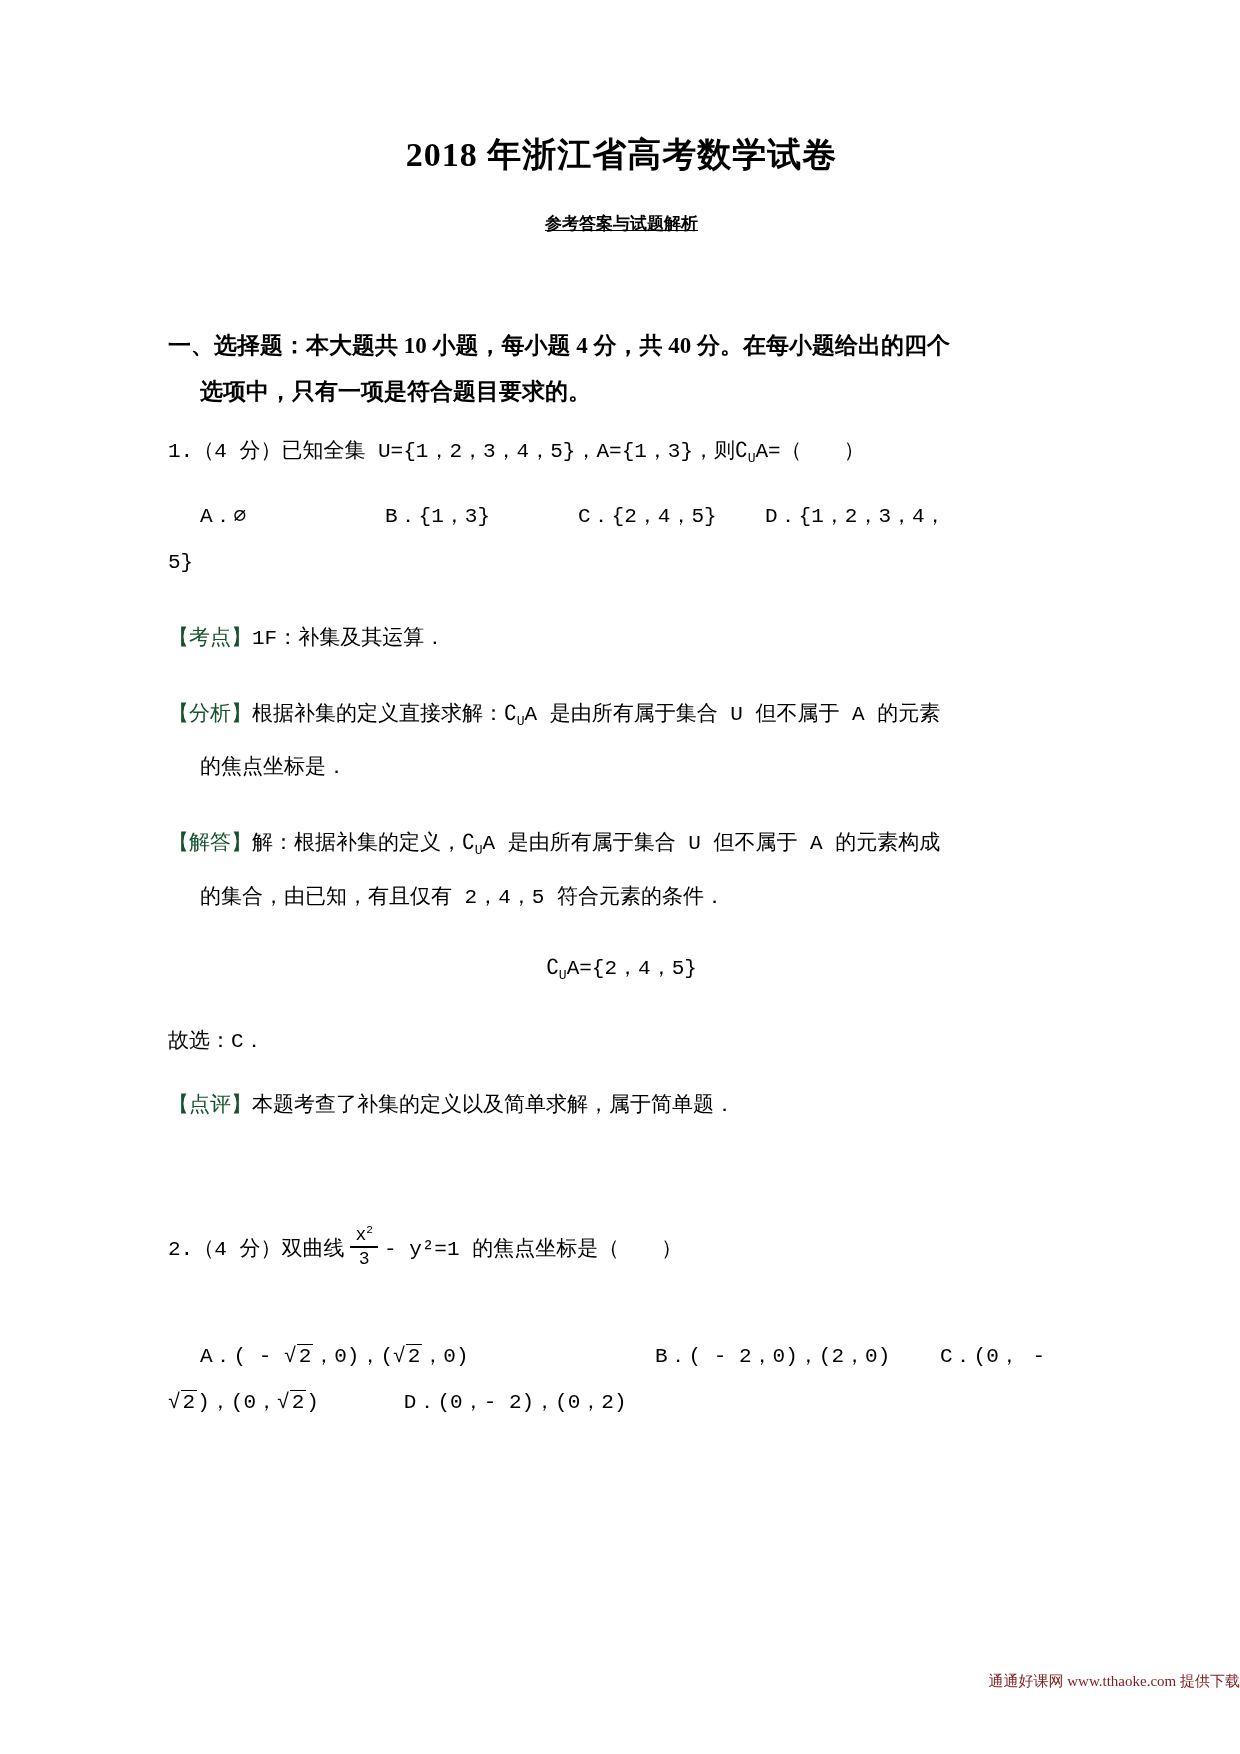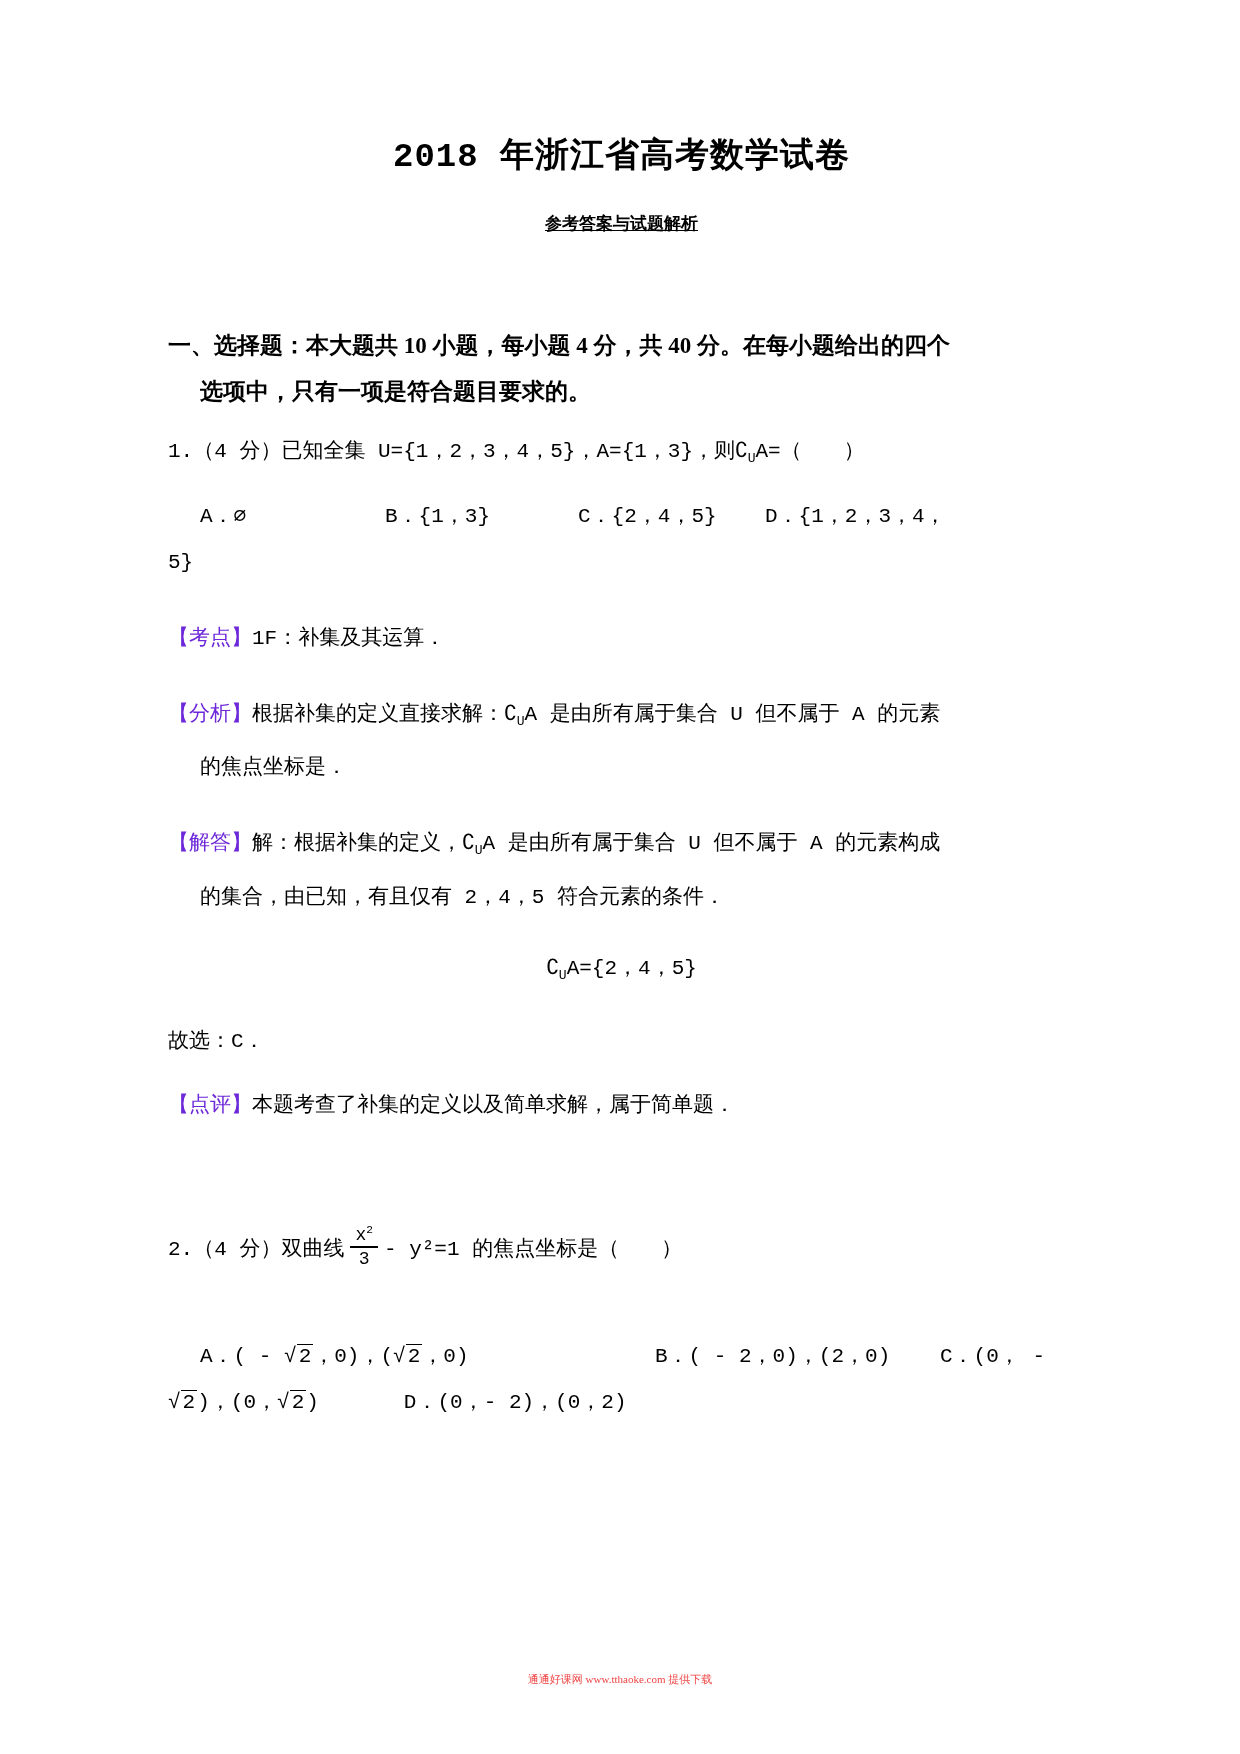--- a/index.html
+++ b/index.html
@@ -14,21 +14,21 @@
     padding: 132px 165px 0 168px;
     overflow: hidden;
     font-family: "Liberation Serif", "DejaVu Serif", serif;
   }
   
   .doc-title {
     text-align: center;
     font-size: 34px;
     font-weight: bold;
     letter-spacing: 1px;
-    font-family: Liberation Mono, monospace;
+    font-family: Liberation Serif, serif;
   }
   .doc-subtitle {
     text-align: center;
     font-size: 17px;
     font-weight: bold;
     margin-top: 34px;
     font-family: "Liberation Serif", "DejaVu Serif", serif;
     text-decoration: underline;
   }
   .section-heading {
@@ -50,21 +50,21 @@
   .q1-options { margin-top: 12px; padding-left: 32px; }
   .q1-options .opt { display: inline-block; }
   .q1-options .w1 { width: 185px; }
   .q1-options .w2 { width: 193px; }
   .q1-options .w3 { width: 187px; }
   .d-cont { margin-top: 0; }
 
   .anno-kaodian { margin-top: 135px; }
   .anno { margin-top: 30px; }
   .anno .cont { padding-left: 32px; }
-  .blue { color: #6d28d9; }
+  .blue { color: #14532d; }
 
   .result-line { margin-top: 25px; text-align: center; }
   .conclusion-line { margin-top: 20px; }
   .anno-dianping { margin-top: 18px; }
 
   .q2-stem { margin-top: 85px; }
   .q2-options { margin-top: 50px; }
   .q2-options .line1 { padding-left: 32px; }
   .q2-options .opt { display: inline-block; }
   .q2-options .wa { width: 455px; }
@@ -90,23 +90,23 @@
 
   
   .sqrt { white-space: nowrap; }
   .sqrt .rad { border-top: 1.5px solid #000; padding: 0 2px; }
 
   .page-footer {
     position: absolute;
     left: 0;
     top: 1672px;
     width: 100%;
-    text-align: center;
-    font-size: 11px;
-    color: #ef4444;
+    text-align: right;
+    font-size: 15px;
+    color: #7f1d1d;
     font-family: "Liberation Serif", "DejaVu Serif", serif;
   }
 </style>
 </head>
 <body>
 
 <div class="page">
 
   <h1 class="doc-title">2018 年浙江省高考数学试卷</h1>
   <h2 class="doc-subtitle">参考答案与试题解析</h2>

